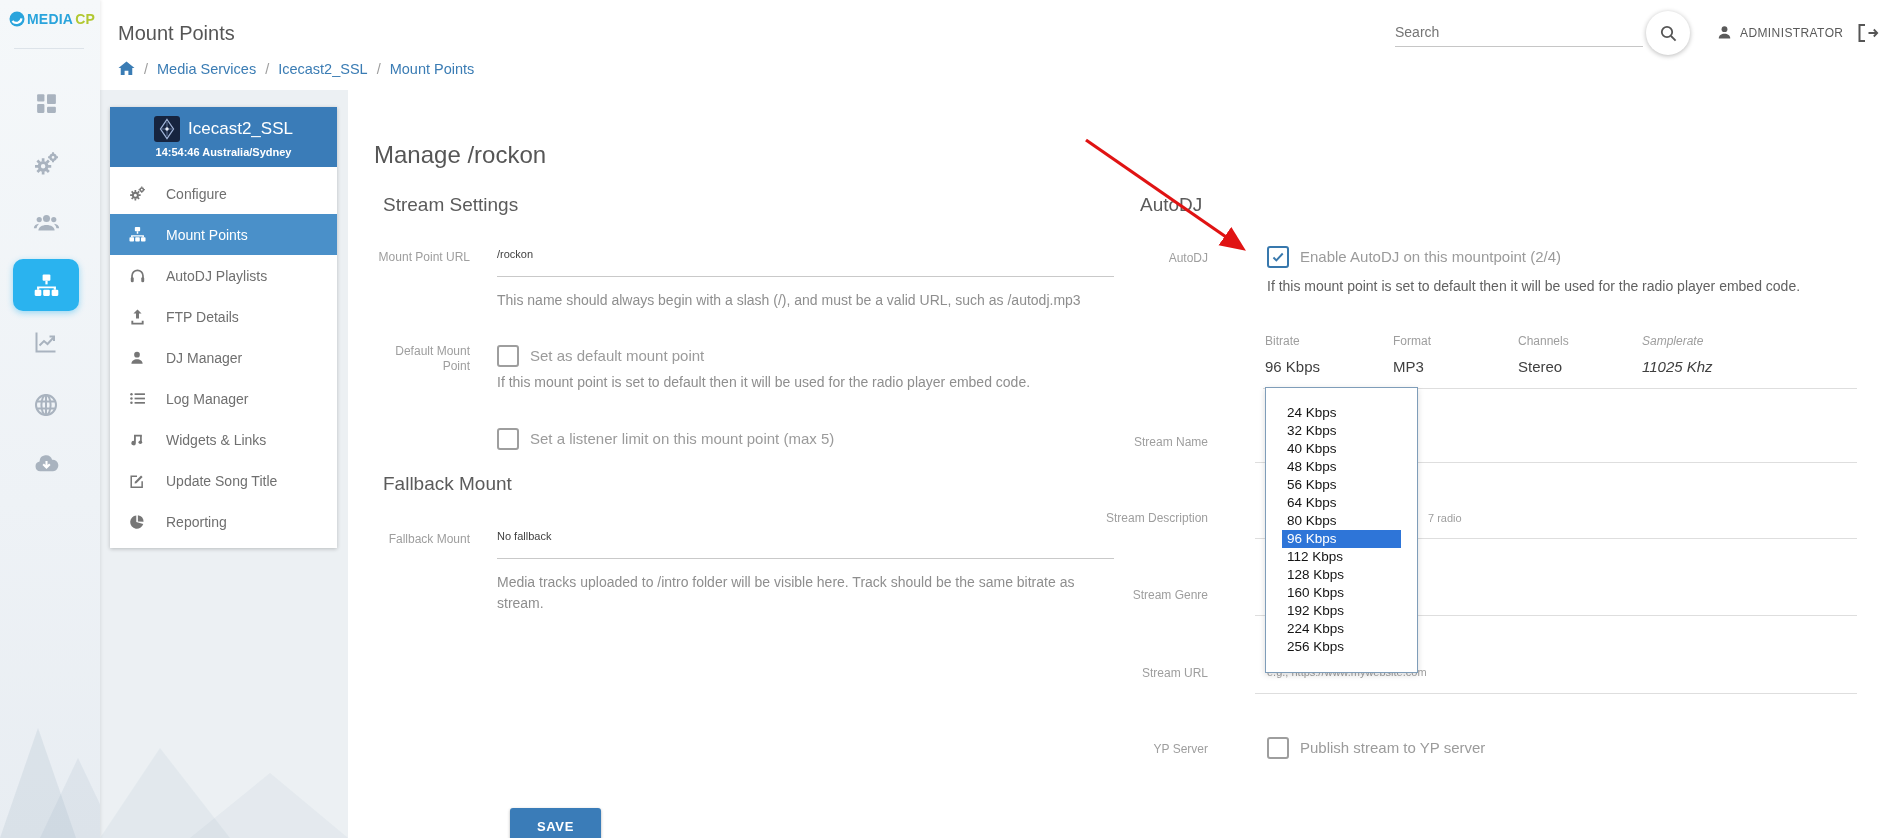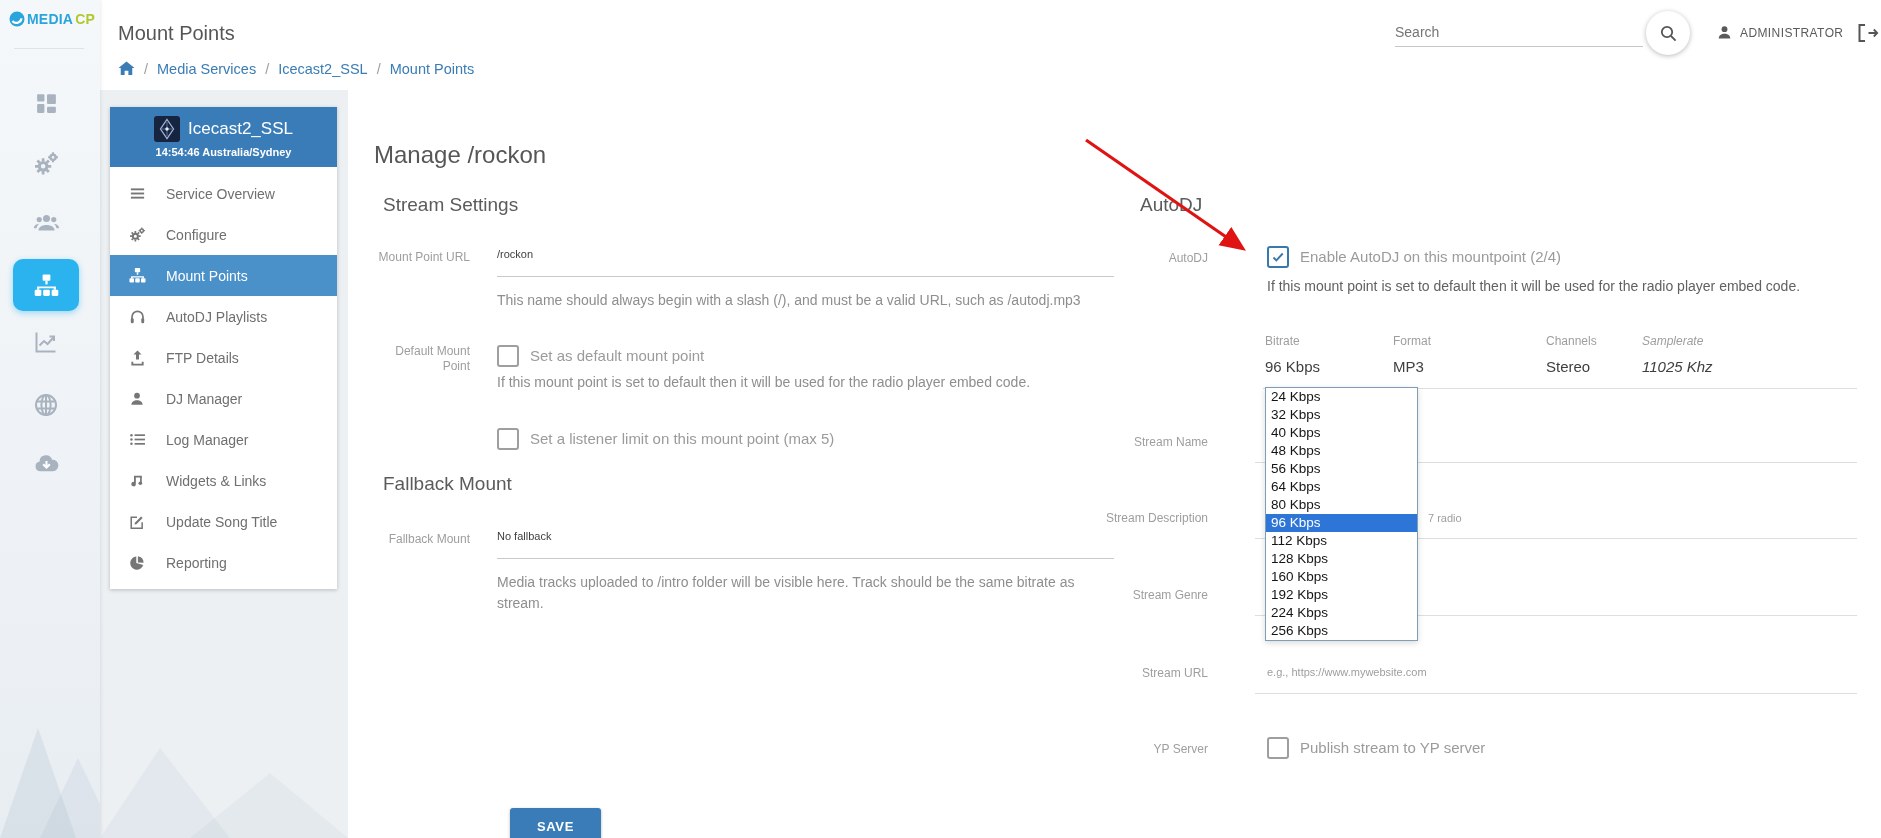--- a/index.html
+++ b/index.html
@@ -70,21 +70,21 @@
   .cbox.checked{border-color:#3878ad;display:flex;align-items:center;justify-content:center;}
   .cblabel{position:absolute;font-size:15px;color:#9b9b9b;cursor:pointer;}
 
   
   .enc-col{position:absolute;top:334px;}
   .enc-col .eh{font-size:12px;color:#9e9e9e;}
   .enc-col .ev{font-size:15px;color:#3f3f3f;margin-top:10px;}
 
   
   .dropdown{position:absolute;left:1265px;top:387px;width:153px;background:#fff;
-            border:1px solid #7f9db9;z-index:5;box-sizing:border-box;list-style:none;margin:0;padding:0;
+            border:1px solid #7f9db9;z-index:5;box-sizing:border-box;list-style:none;margin:0;padding:16px;
             box-shadow:0 2px 6px rgba(0,0,0,.15);}
   .dropdown li{height:18px;line-height:18px;font-size:13.5px;color:#141414;padding-left:5px;cursor:pointer;
                font-family:"Liberation Sans",sans-serif;}
   .dropdown li.selected{background:#2e75d8;color:#fff;}
 
   
   .save-btn{position:absolute;left:510px;top:808px;width:91px;height:36px;background:#3a7cb8;
             border:none;border-radius:3px;color:#fff;font-size:13px;font-weight:bold;
             letter-spacing:.6px;cursor:pointer;box-shadow:0 1px 3px rgba(0,0,0,.3);
             font-family:"Liberation Sans",sans-serif;}
@@ -204,30 +204,20 @@
               <circle cx="13" cy="13" r="1.7" fill="#e8eef8"></circle>
             </svg>
         </span>
         <span>Icecast2_SSL</span>
       </div>
       <div class="row2">14:54:46 Australia/Sydney</div>
     </div>
     <div class="menu" id="service-menu">
         <div class="menu-item">
           <span class="mi-icon">
-            <svg viewBox="0 0 18 18" width="17" height="17" fill="currentColor">
-              <rect x="2" y="3.6" width="14" height="2"></rect>
-              <rect x="2" y="8" width="14" height="2"></rect>
-              <rect x="2" y="12.4" width="14" height="2"></rect>
-            </svg>
-          </span>
-          <span>Service Overview</span>
-        </div>
-        <div class="menu-item">
-          <span class="mi-icon">
             <svg viewBox="0 0 20 20" width="17" height="17" fill="none" stroke="currentColor">
               <circle cx="7.5" cy="12" r="3" stroke-width="2.4"></circle>
               <path stroke-width="2" d="M7.5 5.8v2.4M7.5 15.8v2.4M1.3 12h2.4M11.3 12h2.4M3.1 7.6l1.7 1.7M10.2 14.7l1.7 1.7M3.1 16.4l1.7-1.7M10.2 9.3l1.7-1.7"></path>
               <circle cx="15" cy="5.5" r="2" stroke-width="1.8"></circle>
               <path stroke-width="1.5" d="M15 1.8v1.4M15 7.8v1.4M11.3 5.5h1.4M17.3 5.5h1.4"></path>
             </svg>
           </span>
           <span>Configure</span>
         </div>
         <div class="menu-item active">
@@ -396,21 +386,21 @@
 
   <div id="enc-cols">
       <div class="enc-col" style="left: 1265px;">
         <div class="eh">Bitrate</div>
         <div class="ev">96 Kbps</div>
       </div>
       <div class="enc-col" style="left: 1393px;">
         <div class="eh">Format</div>
         <div class="ev">MP3</div>
       </div>
-      <div class="enc-col" style="left: 1518px; margin-left: 28px;">
+      <div class="enc-col" style="left: 1518px;">
         <div class="eh">Channels</div>
         <div class="ev">Stereo</div>
       </div>
       <div class="enc-col" style="left: 1642px; font-style: italic;">
         <div class="eh">Samplerate</div>
         <div class="ev">11025 Khz</div>
       </div>
     </div>
   <div class="fline light" style="left:1263px;top:388px;width:594px;"></div>
 

